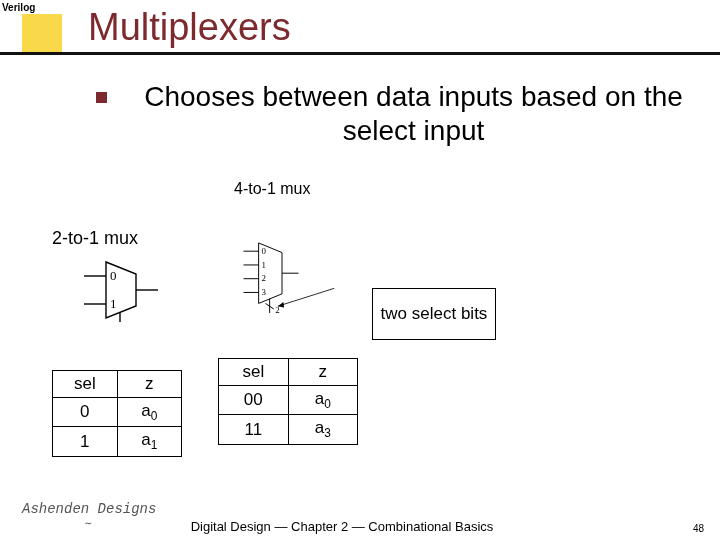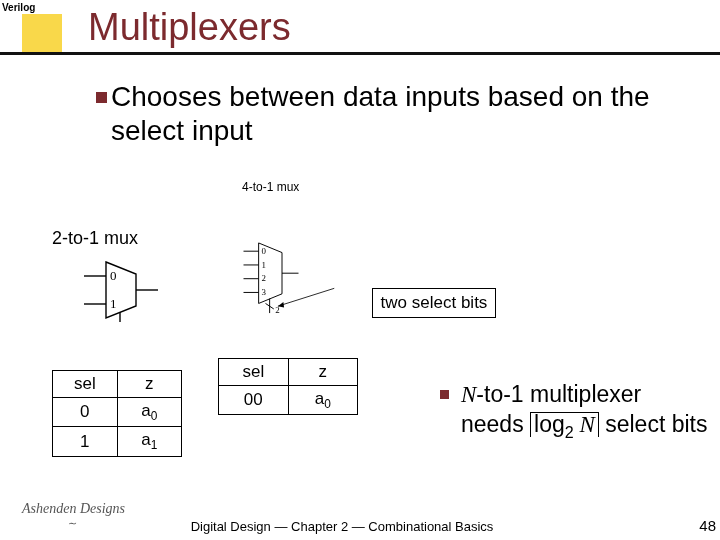--- a/index.html
+++ b/index.html
@@ -27,41 +27,41 @@
     font-family: Arial, sans-serif;
     font-size: 38px; color: #7c2a2e;
   }
   .bullet-sq {
     display: inline-block; width: 11px; height: 11px;
     background: #7c2a2e; vertical-align: middle;
   }
   .body-point {
     position: absolute; left: 96px; top: 80px; right: 4px;
     font-size: 28px; line-height: 1.2;
-    display: flex; gap: 4px;
+    display: flex; gap: 4px; text-align: center;
   }
   .body-point .bullet-sq { margin-top: 12px; flex: 0 0 auto; }
   .label-4to1 {
-    position: absolute; left: 242px; top: 180px;
-    font-size: 12px;
+    position: absolute; left: 234px; top: 180px;
+    font-size: 16px;
   }
   .label-2to1 {
     position: absolute; left: 52px; top: 228px;
     font-size: 18px;
   }
   
   .mux2 { position: absolute; left: 76px; top: 258px; width: 90px; height: 64px; }
   .mux4 { position: absolute; left: 238px; top: 228px; width: 110px; height: 100px; }
   .line { stroke:#000; stroke-width:1.4; fill:none; }
   .lbl  { font: 13px "Times New Roman", serif; }
   .arrow { stroke:#000; stroke-width:1.2; fill:none; }
   .arrowhead { fill:#000; }
   .two-select-box {
     position: absolute; left: 372px; top: 288px;
-    width: 110px; padding: 4px 6px;
+    width: 110px; padding: 15px 6px;
     border: 1.5px solid #000; text-align: center;
     font-size: 17px; line-height: 1.15;
   }
   
   table.truth {
     position: absolute; border-collapse: collapse;
     font-size: 17px;
   }
   table.truth td, table.truth th {
     border: 1px solid #000; text-align: center;
@@ -84,25 +84,25 @@
     display: inline-block; padding: 0 3px;
     border-left: 1.3px solid #000; border-right: 1.3px solid #000;
     border-top: 1.3px solid #000;
     line-height: 1; height: 1.05em;
   }
   .footer {
     position: absolute; left: 0; bottom: 6px; width: 684px;
     text-align: center; font-size: 13px;
   }
   .pagenum {
-    position: absolute; right: 4px; bottom: 6px; font-size: 15px; text-align: center;
+    position: absolute; right: 16px; bottom: 6px; font-size: 10px; text-align: center;
   }
   .logo {
     position: absolute; left: 22px; bottom: 10px;
-    font-family: Liberation Serif, serif; font-style: italic;
+    font-family: Liberation Mono, monospace; font-style: italic;
     font-size: 14px; color: #555;
   }
   .logo .sw { display:block; text-align:center; letter-spacing:2px; font-style:normal; font-size:11px; }
 </style>
 </head>
 <body>
 
 <div class="slide">
 
   <div class="tag">Verilog</div>
@@ -168,29 +168,27 @@
   <table id="tbl4" class="truth">
     <tbody>
         <tr>
       <th>sel</th>
       <th>z</th>
     </tr>
     <tr>
       <td>00</td>
       <td><span>a</span><sub>0</sub></td>
     </tr>
+    <tr>
+      <td>11</td>
+      <td><span>a</span><sub>3</sub></td>
+    </tr>
   </tbody>
     </table>
 
-  <div class="right-point">
-    <span class="bullet-sq"></span>
-    <span>
-      <span class="ital">N</span><span>-to-1 multiplexer needs </span><span class="ceil-outer"><span class="ceil"><span>log</span><sub>2</sub><span class="ital"> N</span></span></span><span> select bits</span>
-    </span>
-  </div>
 
   <div class="logo">
     <span>Ashenden Designs</span>
     <span class="sw">∼</span>
   </div>
   <div class="footer">Digital Design — Chapter 2 — Combinational Basics</div>
   <div class="pagenum">48</div>
 
 </div>
 

